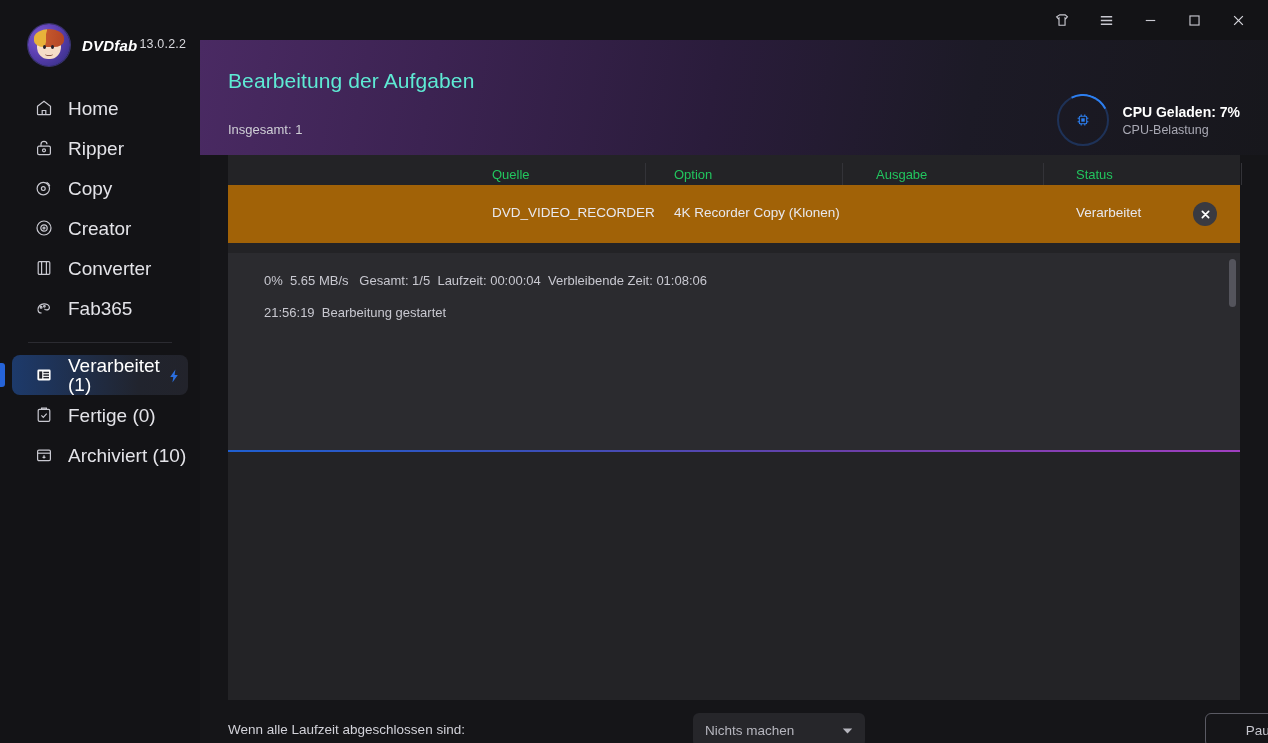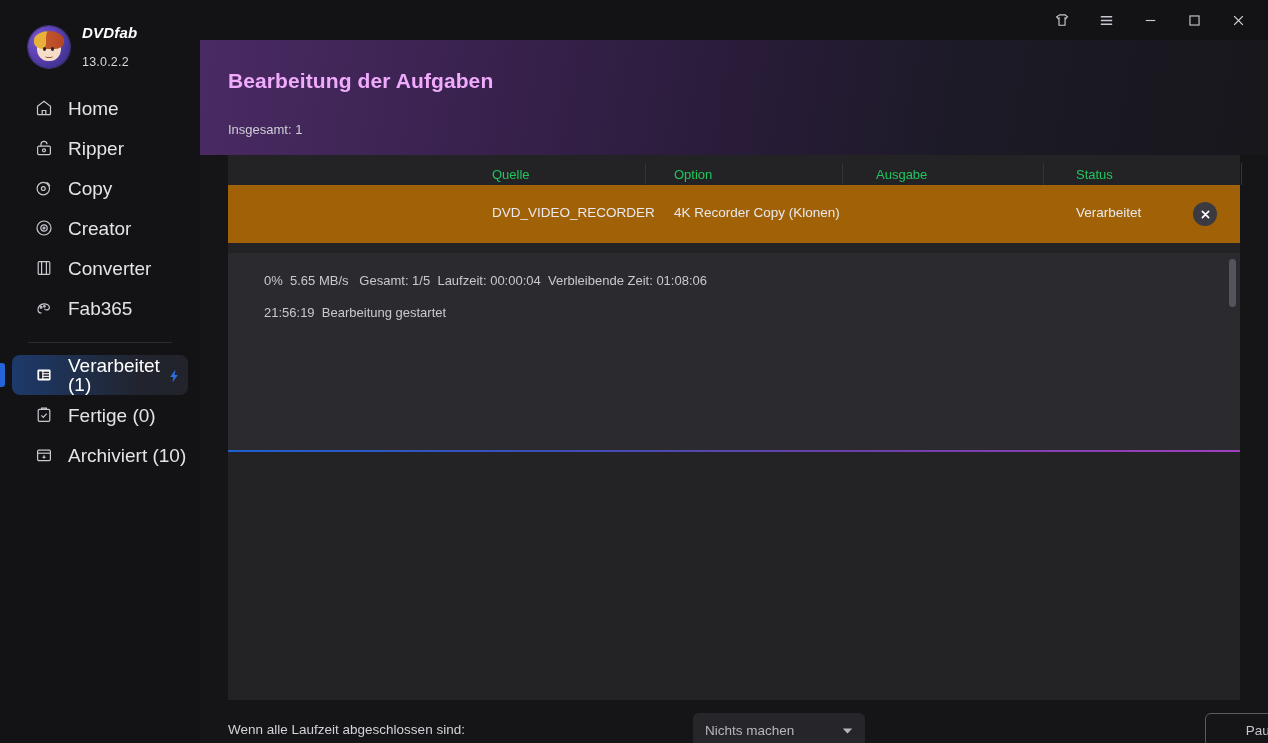--- a/index.html
+++ b/index.html
@@ -36,21 +36,21 @@
   }
   .brand-logo .eyeL, .brand-logo .eyeR {
     position: absolute; width: 3px; height: 4px; border-radius: 50%; background: #23202a; top: 21px;
   }
   .brand-logo .eyeL { left: 15px; }
   .brand-logo .eyeR { left: 23px; }
   .brand-logo .mouth {
     position: absolute; left: 17px; top: 28px; width: 8px; height: 4px;
     border-bottom: 1.5px solid #8a5a4a; border-radius: 0 0 60% 60%;
   }
-  .brand-text { display: flex; flex-direction: column; gap: 14px; }
+  .brand-text { display: flex; flex-direction: row; gap: 2px; }
   .brand-name { font-size: 15px; font-weight: bold; font-style: italic; color: #ffffff; letter-spacing: .2px; }
   .brand-name .fab { font-weight: bold; font-style: italic; }
   .brand-ver { font-size: 12.5px; color: #d7d7dc; letter-spacing: .2px; }
 
   .nav { position: absolute; left: 0; top: 88px; width: 200px; }
   .nav-item {
     position: relative; display: flex; align-items: center; height: 40px;
     margin: 0 12px; padding-left: 22px; border-radius: 8px;
     color: #e3e3e8; font-size: 19px; cursor: default;
   }
@@ -82,21 +82,21 @@
   
   #main {
     position: absolute; left: 200px; top: 40px; width: 1068px; height: 703px;
     background: #151518;
   }
   #hero {
     position: absolute; left: 0; top: 0; width: 1068px; height: 115px;
     background: linear-gradient(100deg, #4a2a63 0%, #3c2352 22%, #2a1c3b 48%, #1c1a26 72%, #17171c 100%);
   }
   #page-title {
-    position: absolute; left: 28px; top: 29px; font-size: 21px; font-weight: bold; color: #f0abfc;
+    position: absolute; left: 28px; top: 29px; font-size: 21px; font-weight: normal; color: #5eead4;
     letter-spacing: .1px;
   }
   #total-label {
     position: absolute; left: 28px; top: 82px; font-size: 13px; color: #cfcfd6;
   }
   #cpu-widget {
     position: absolute; right: 28px; top: 54px; display: flex; align-items: center; gap: 14px;
   }
   .cpu-ring {
     position: relative; width: 52px; height: 52px; border-radius: 50%;
@@ -314,20 +314,36 @@
     </div>
   </div>
 
   <div id="main">
 
     <div id="hero"></div>
 
     <div id="page-title">Bearbeitung der Aufgaben</div>
     <div id="total-label">Insgesamt: 1</div>
 
+    <div id="cpu-widget">
+      <div class="cpu-ring">
+        <div class="arc"></div>
+        <span class="chip">
+          <svg width="16" height="16" viewBox="0 0 16 16" fill="none" stroke="#2d7ff0" stroke-width="1.1">
+            <rect x="4.3" y="4.3" width="7.4" height="7.4" rx="1"></rect>
+            <rect x="6.3" y="6.3" width="3.4" height="3.4" fill="#2d7ff0" stroke="none"></rect>
+            <path d="M6.2 4.3V2.6M9.8 4.3V2.6M6.2 13.4v-1.7M9.8 13.4v-1.7M4.3 6.2H2.6M4.3 9.8H2.6M13.4 6.2h-1.7M13.4 9.8h-1.7"></path>
+          </svg>
+        </span>
+      </div>
+      <div class="cpu-txt">
+        <div class="cpu-main">CPU Geladen: 7%</div>
+        <div class="cpu-sub">CPU-Belastung</div>
+      </div>
+    </div>
 
     <div id="panel">
 
       <div id="table-head">
         <div class="th" style="left:264px">Quelle</div>
         <div class="th-div" style="left:417px"></div>
         <div class="th" style="left:446px">Option</div>
         <div class="th-div" style="left:614px"></div>
         <div class="th" style="left:648px">Ausgabe</div>
         <div class="th-div" style="left:815px"></div>

